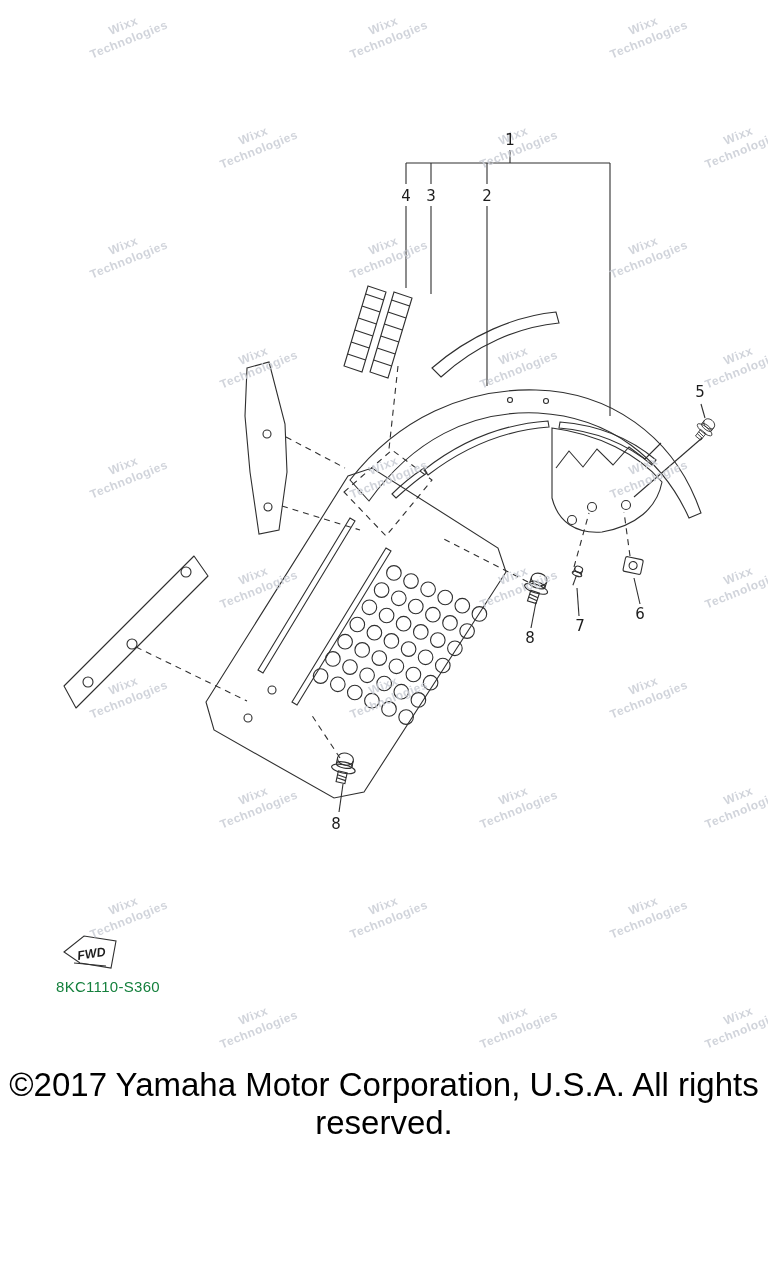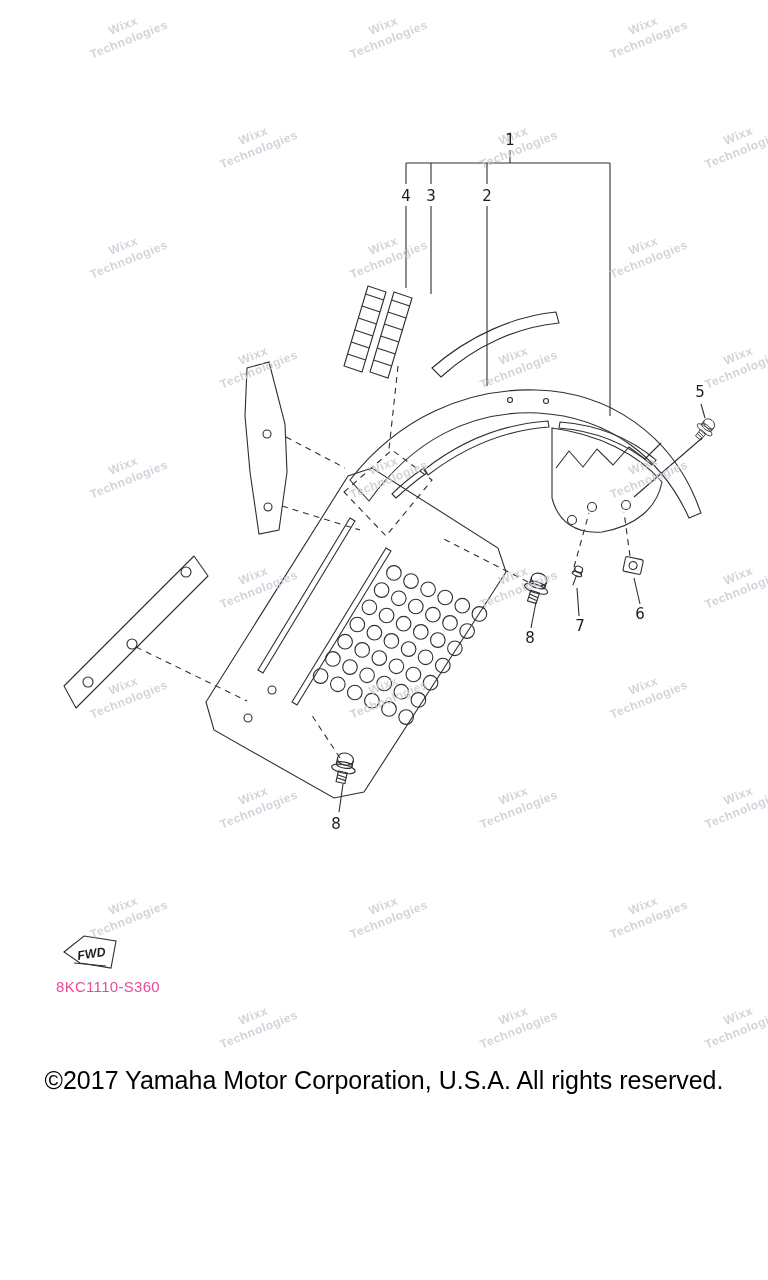--- a/index.html
+++ b/index.html
@@ -13,25 +13,25 @@
     transform:rotate(-22deg);text-align:center;line-height:1.25;
     letter-spacing:.5px;opacity:.85;white-space:nowrap;
   }
   svg.diagram{position:absolute;left:0;top:0;z-index:1;}
   .callout{
     position:absolute;z-index:3;width:18px;text-align:center;
     font-family:"DejaVu Sans",sans-serif;font-size:15px;color:#1c1c1c;
   }
   .part-code{
     position:absolute;left:56px;top:978px;z-index:3;
-    font-size:15px;color:#ec4899;letter-spacing:.3px;
+    font-size:15px;color:#15803d;letter-spacing:.3px;
   }
   .copyright{
     position:absolute;left:0;width:100%;top:1066px;z-index:3;
-    text-align:center;font-size:25px;color:#000;
+    text-align:center;font-size:33px;color:#000;
   }
   .diagram line,.diagram path,.diagram polygon,.diagram polyline,
   .diagram circle,.diagram ellipse,.diagram rect{
     stroke:#2f2f2f;stroke-width:1.1;fill:none;
   }
   .fillw{fill:#ffffff;}
   .dash{stroke-dasharray:6 5;stroke:#4a4a4a;}
   .hatch{stroke:#1a1a1a;stroke-width:4;}
   .thin{stroke-width:1;}
 </style>

